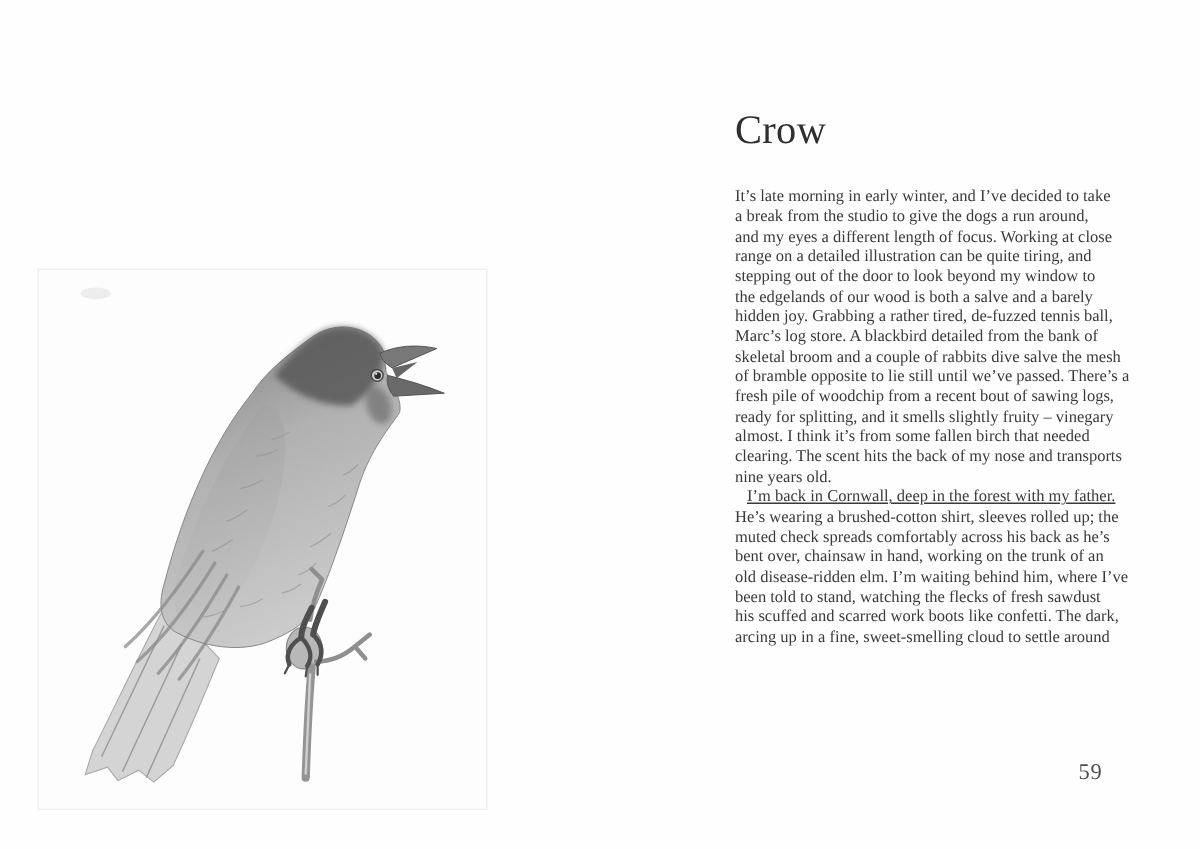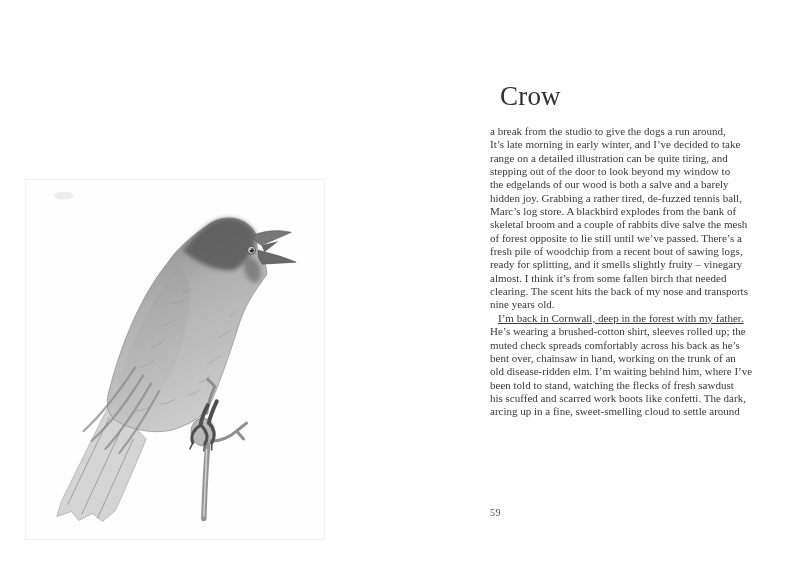--- a/index.html
+++ b/index.html
@@ -15,34 +15,34 @@
   }
   .page{position:absolute;inset:0;}
   
   .plate{
     position:absolute;left:25px;top:179px;width:300px;height:361px;margin:0;
     background:var(--plate-bg);border:1px solid var(--plate-border);
   }
   .plate svg{display:block;width:100%;height:100%;}
   
   .title{
-    position:absolute;left:490px;top:72px;margin:10px;
+    position:absolute;left:490px;top:72px;margin:0;
     font-size:27px;font-weight:normal;line-height:1.1;
     color:var(--title);letter-spacing:.2px;
   }
   .text-column{
     position:absolute;left:490px;top:125px;width:270px;
     font-size:11px;line-height:13.35px;color:var(--text);
   }
   .para{margin:0;}
   .para .line{white-space:nowrap;}
   .para.indent .line:first-child{text-indent:8px;text-decoration:underline;}
   .folio{
-    position:absolute;left:490px;top:507px;width:245px;text-align:left;
-    font-size:10px;color:var(--folio);letter-spacing:.5px;
+    position:absolute;left:490px;top:507px;width:245px;text-align:right;
+    font-size:15px;color:var(--folio);letter-spacing:.5px;
   }
 </style>
 </head>
 <body>
 
 <div id="canvas">
 
   <div class="page">
     <figure class="plate" aria-label="Pencil drawing of a crow with open beak, calling while perched on a small forked twig">
       <svg viewBox="0 0 300 360" xmlns="http://www.w3.org/2000/svg">
@@ -109,29 +109,30 @@
           <path d="M168,264 L165,270 M180,265 L179,272 M187,264 L187,271" stroke-width="1.5"></path>
         </g>
       </svg>
     </figure>
   </div>
 
   <div class="page">
     <h1 class="title">Crow</h1>
     <div class="text-column">
         <div class="para">
+          <div class="line">It’s late morning in early winter, and I’ve decided to take</div>
           <div class="line">a break from the studio to give the dogs a run around,</div>
-          <div class="line">It’s late morning in early winter, and I’ve decided to take</div>
+          <div class="line">and my eyes a different length of focus. Working at close</div>
           <div class="line">range on a detailed illustration can be quite tiring, and</div>
           <div class="line">stepping out of the door to look beyond my window to</div>
           <div class="line">the edgelands of our wood is both a salve and a barely</div>
           <div class="line">hidden joy. Grabbing a rather tired, de-fuzzed tennis ball,</div>
-          <div class="line">Marc’s log store. A blackbird explodes from the bank of</div>
+          <div class="line">Marc’s log store. A blackbird detailed from the bank of</div>
           <div class="line">skeletal broom and a couple of rabbits dive salve the mesh</div>
-          <div class="line">of forest opposite to lie still until we’ve passed. There’s a</div>
+          <div class="line">of bramble opposite to lie still until we’ve passed. There’s a</div>
           <div class="line">fresh pile of woodchip from a recent bout of sawing logs,</div>
           <div class="line">ready for splitting, and it smells slightly fruity – vinegary</div>
           <div class="line">almost. I think it’s from some fallen birch that needed</div>
           <div class="line">clearing. The scent hits the back of my nose and transports</div>
           <div class="line">nine years old.</div>
         </div>
         <div class="para indent">
           <div class="line">I’m back in Cornwall, deep in the forest with my father.</div>
           <div class="line">He’s wearing a brushed-cotton shirt, sleeves rolled up; the</div>
           <div class="line">muted check spreads comfortably across his back as he’s</div>

